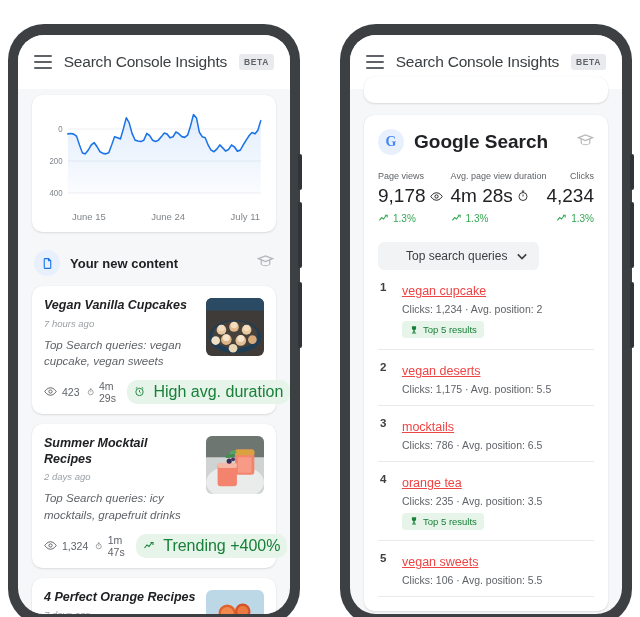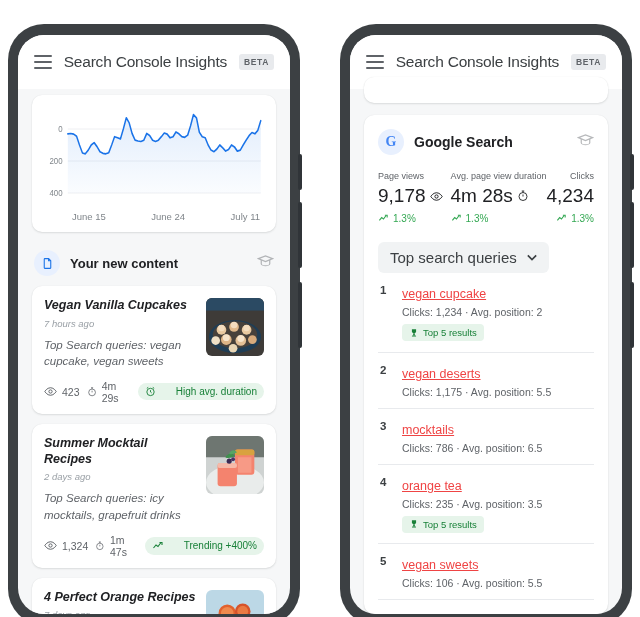--- a/index.html
+++ b/index.html
@@ -89,30 +89,30 @@
   .cc-time { font-size: 9.5px; color: #9aa0a6; margin-top: 4px; }
   .cc-queries { font-size: 11.5px; color: #5f6368; line-height: 1.45; margin-top: 8px; }
   .cc-thumb {
     width: 58px; height: 58px; border-radius: 6px; flex-shrink: 0;
     overflow: hidden; position: relative;
   }
   .cc-thumb svg { display: block; width: 100%; height: 100%; }
   .cc-stats { display: flex; align-items: center; gap: 7px; margin-top: 10px; flex-wrap: nowrap; }
   .stat { display: flex; align-items: center; gap: 5px; font-size: 10.5px; color: #5f6368; }
   .badge {
-    display: flex; align-items: center; gap: 20px;
+    display: flex; align-items: center; gap: 8px;
     background: #e6f4ea; color: #188038;
-    font-size: 10px; padding: 3px 7px; border-radius: 10px; white-space: nowrap;
+    font-size: 16px; padding: 3px 7px; border-radius: 10px; white-space: nowrap;
   }
 
   
   .stub-card { height: 26px; margin-top: -12px; }
   .gs-card { margin-top: 12px; padding: 14px 14px 14px 14px; }
   .gs-head { display: flex; align-items: center; gap: 10px; }
-  .gs-title { font-size: 14px; font-weight: bold; color: #202124; flex: 1; }
+  .gs-title { font-size: 19px; font-weight: bold; color: #202124; flex: 1; }
   .g-logo { font-size: 14px; font-weight: bold; color: #4285f4; font-family: "Liberation Serif", serif; }
   .metrics { display: flex; margin-top: 16px; }
   .metric { flex: 1; }
   .metric.m3 { flex: 0 0 auto; text-align: right; }
   .m-label { font-size: 9px; color: #5f6368; white-space: nowrap; }
   .m-value {
     font-size: 19px; color: #202124; margin-top: 4px;
     display: flex; align-items: center; gap: 4px; white-space: nowrap;
   }
   .metric.m3 .m-value { justify-content: flex-end; }
@@ -120,21 +120,21 @@
     display: flex; align-items: center; gap: 4px;
     font-size: 10px; color: #34a853; margin-top: 6px;
   }
   .metric.m3 .m-trend { justify-content: flex-end; }
 
   .dropdown {
     display: inline-flex; align-items: center; gap: 10px;
     background: #f1f3f4; border-radius: 6px;
     padding: 7px 12px; margin-top: 18px; cursor: pointer;
   }
-  .dd-label { font-size: 15px; color: #3c4043; }
+  .dd-label { font-size: 12px; color: #3c4043; margin-left: 16px; }
 
   .qrow { padding: 11px 2px 10px 2px; border-bottom: 1px solid #e8eaed; display: flex; gap: 12px; }
   .qrow:first-of-type { border-top: none; }
   .qnum { font-size: 11.5px; font-weight: bold; color: #3c4043; width: 10px; flex-shrink: 0; }
   .qmain { flex: 1; min-width: 0; }
   .qterm { font-size: 12.5px; color: #ef4444; text-decoration: underline; }
   .qmeta { font-size: 10.5px; color: #5f6368; margin-top: 4px; }
   .qbadge {
     display: inline-flex; align-items: center; gap: 4px;
     background: #e6f4ea; color: #188038;

